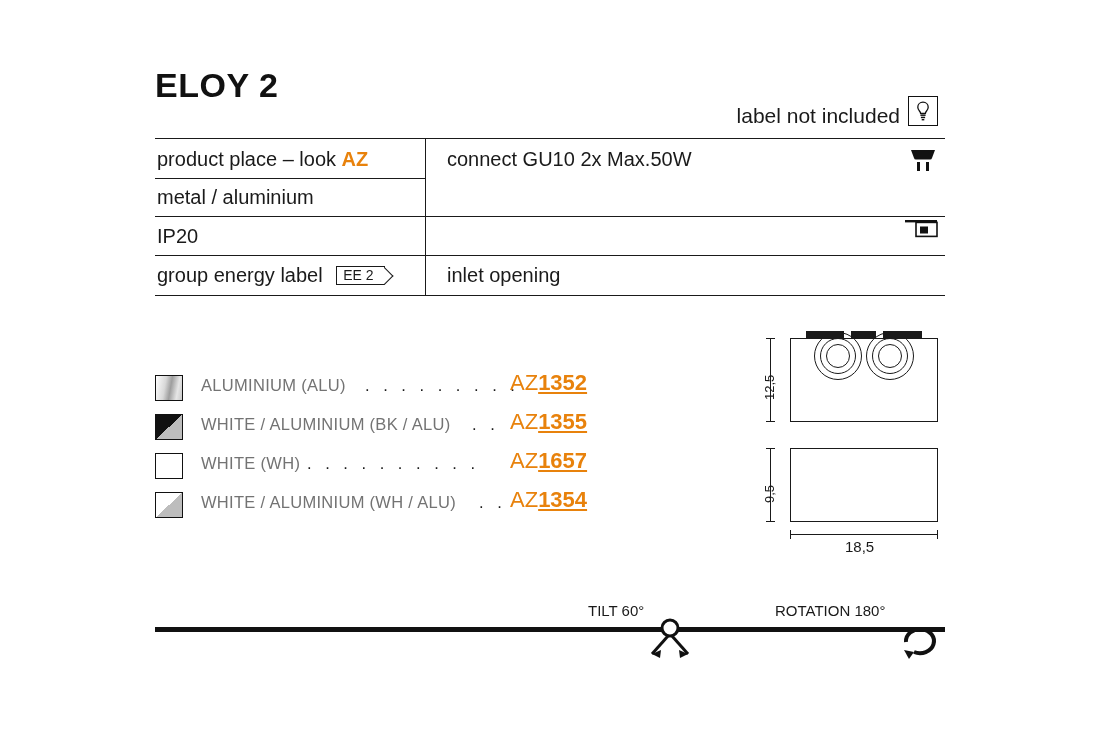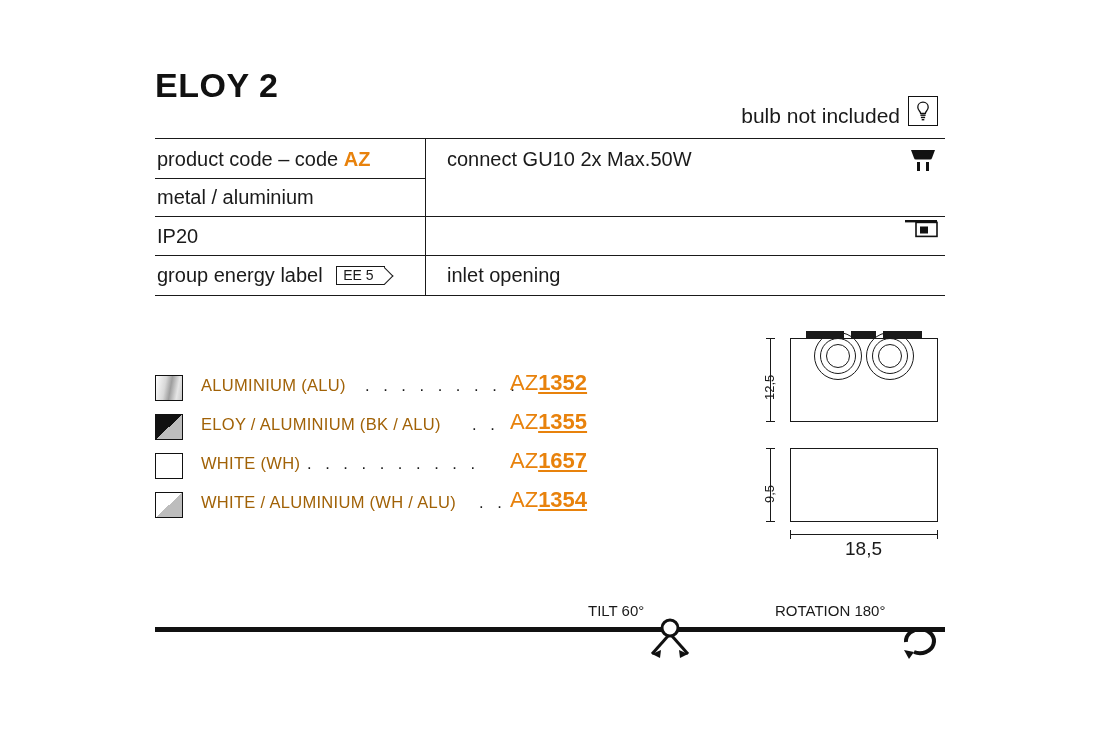--- a/index.html
+++ b/index.html
@@ -175,21 +175,21 @@
     background: linear-gradient(to bottom right,#ffffff 0 50%,#bdbdbd 50% 100%);
   }
   .sw-bk { background: #111111; }
   .colour-name {
     position: absolute;
     left: 46px;
     top: 6px;
     font-size: 16.5px;
     letter-spacing: 0.3px;
     white-space: nowrap;
-    color: #a16207;
+    color: #737373;
   }
   .dots {
     position: absolute;
     top: 6px;
     font-size: 16.5px;
     letter-spacing: 4.5px;
     color: #1a1a1a;
     white-space: nowrap;
   }
   .code {
@@ -274,21 +274,21 @@
   .dim-v {
     position: absolute;
     font-size: 13px;
     color: #1a1a1a;
     transform: rotate(-90deg);
     transform-origin: left top;
     white-space: nowrap;
   }
   .dim-h {
     position: absolute;
-    font-size: 19px;
+    font-size: 15px;
     color: #1a1a1a;
     white-space: nowrap;
   }
   .dimline {
     position: absolute;
     background: #1a1a1a;
   }
 
   
   .bottom-bar {
@@ -330,49 +330,49 @@
     height: 46px;
   }
 </style>
 </head>
 <body>
 
 <div class="sheet">
 
   <div class="title">ELOY 2</div>
 
-  <div class="bulb-note">bulb not included</div>
+  <div class="bulb-note">label not included</div>
   <div class="bulb-icon-box">
     <svg class="bulb-glyph" width="18" height="22" viewBox="0 0 18 22">
       <path d="M9 2.2c-3 0-5.2 2.2-5.2 5 0 2 1.2 3.3 2 4.3.5.7.8 1.2.8 1.9h4.8c0-.7.3-1.2.8-1.9.8-1 2-2.3 2-4.3 0-2.8-2.2-5-5.2-5z" fill="none" stroke="#111" stroke-width="1.3"></path>
       <rect x="6.4" y="14.4" width="5.2" height="1.5" fill="#111"></rect>
       <rect x="6.9" y="16.7" width="4.2" height="1.5" fill="#111"></rect>
       <rect x="7.7" y="19" width="2.6" height="1.4" fill="#111"></rect>
     </svg>
   </div>
 
   <div class="spec">
     <div class="hline" style="top:0px;"></div>
     <div class="hline short" style="top:40px;"></div>
     <div class="hline" style="top:78px;"></div>
     <div class="hline" style="top:117px;"></div>
     <div class="hline" style="top:157px;"></div>
     <div class="vline"></div>
 
     <div class="cell left" style="top:10px;">
-      <span>product code – code </span><span class="accent">AZ</span>
+      <span>product place – look </span><span class="accent">AZ</span>
     </div>
     <div class="cell right" style="top:10px;">connect GU10 2x Max.50W</div>
 
     <div class="cell left" style="top:48px;">metal / aluminium</div>
 
     <div class="cell left" style="top:87px;">IP20</div>
 
     <div class="cell left" style="top:126px;">
-      <span>group energy label </span><span class="ee-badge">EE 5</span>
+      <span>group energy label </span><span class="ee-badge">EE 2</span>
     </div>
     <div class="cell right" style="top:126px;">inlet opening</div>
   </div>
 
   <svg class="gu10-icon" viewBox="0 0 36 30">
     <path d="M6 4 h24 a3 3 0 0 1 0 0 l-3 8 a2 2 0 0 1 -2 1.5 h-14 a2 2 0 0 1 -2 -1.5 z" fill="#111"></path>
     <rect x="12" y="16" width="3" height="9" fill="#111"></rect>
     <rect x="21" y="16" width="3" height="9" fill="#111"></rect>
   </svg>
 
@@ -387,21 +387,21 @@
 
     <div class="colour-row">
       <div class="swatch sw-alu"></div>
       <div class="colour-name">ALUMINIUM (ALU)</div>
       <div class="dots" style="left:210px;">. . . . . . . . .</div>
       <div class="code"><span class="pre">AZ</span><b>1352</b></div>
     </div>
 
     <div class="colour-row">
       <div class="swatch sw-bk-alu"></div>
-      <div class="colour-name">ELOY / ALUMINIUM (BK / ALU)</div>
+      <div class="colour-name">WHITE / ALUMINIUM (BK / ALU)</div>
       <div class="dots" style="left:317px;">. .</div>
       <div class="code"><span class="pre">AZ</span><b>1355</b></div>
     </div>
 
     <div class="colour-row">
       <div class="swatch sw-wh"></div>
       <div class="colour-name">WHITE (WH)</div>
       <div class="dots" style="left:152px;">. . . . . . . . . .</div>
       <div class="code"><span class="pre">AZ</span><b>1657</b></div>
     </div>

